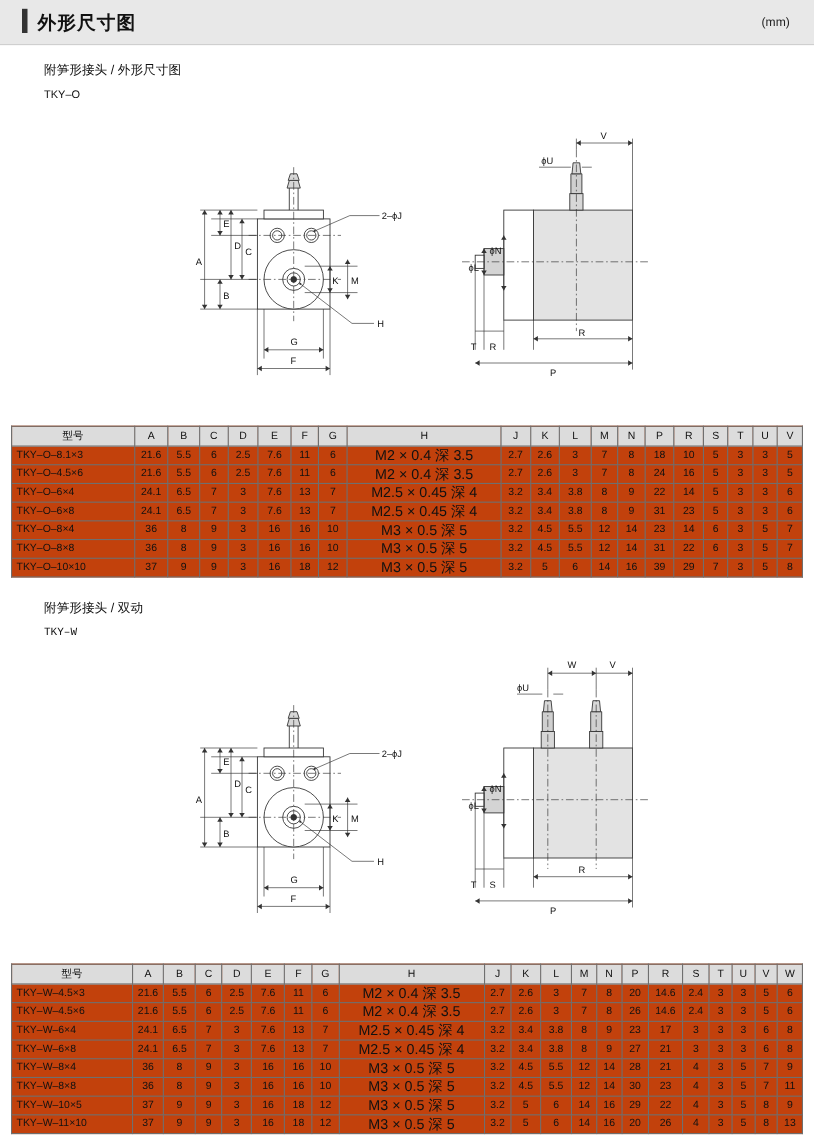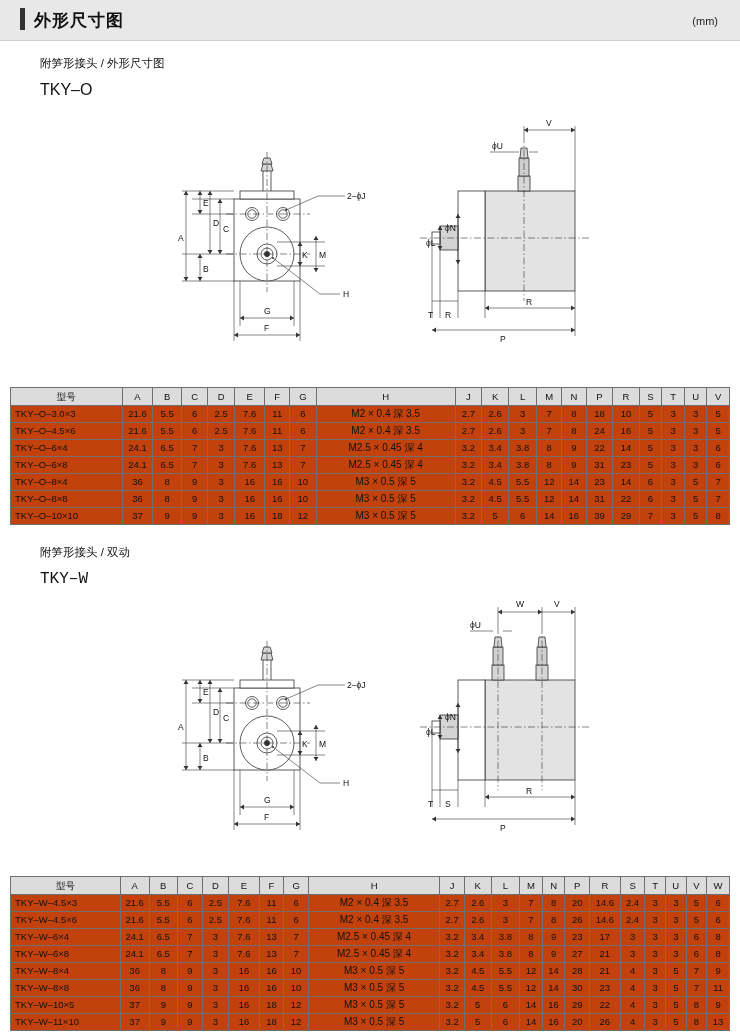--- a/index.html
+++ b/index.html
@@ -21,42 +21,42 @@
   }
   .header .title{
     position:absolute;left:34px;top:9px;font-size:17px;font-weight:bold;letter-spacing:1px;color:#111;
   }
   .header .unit{
     position:absolute;right:22px;top:15px;font-size:11px;color:#222;
   }
 
   
   .sec-label{position:absolute;font-size:11.5px;color:#111;}
-  .sec-model{position:absolute;font-size:16px;color:#111;}
+  .sec-model{position:absolute;font-size:10px;color:#111;}
 
   
   .drawing{position:absolute;}
   .drawing svg{display:block;}
 
   
   table.spec{
     position:absolute;border-collapse:collapse;
     font-size:9.5px;color:#111;background:#c2410c;
   }
   table.spec th, table.spec td{
     border:1px solid #6f6f6f;text-align:center;padding:0;height:16px;
     white-space:nowrap;font-weight:normal;line-height:16px;
   }
   table.spec thead th{
     background:#dcdcdc;font-weight:normal;height:17px;line-height:17px;
   }
   table.spec td.model{
     text-align:left;padding-left:4px;
   }
-  table.spec td.h-col{font-size:10px;}
+  table.spec td.h-col{font-size:13px;}
 </style>
 </head>
 <body>
 
 <div class="page">
 
   <div class="header">
     <div class="bar"></div>
     <div class="title">外形尺寸图</div>
     <div class="unit">(mm)</div>
@@ -249,21 +249,21 @@
         <th style="width:26px">P</th>
         <th style="width:26px">R</th>
         <th style="width:22px">S</th>
         <th style="width:22px">T</th>
         <th style="width:22px">U</th>
         <th style="width:22px">V</th>
       </tr>
     </thead>
     <tbody>
         <tr>
-          <td class="model">TKY–O–3.0×3</td>
+          <td class="model">TKY–O–8.1×3</td>
           <td>21.6</td>
           <td>5.5</td>
           <td>6</td>
           <td>2.5</td>
           <td>7.6</td>
           <td>11</td>
           <td>6</td>
           <td class="h-col">M2 × 0.4 深 3.5</td>
           <td>2.7</td>
           <td>2.6</td>

